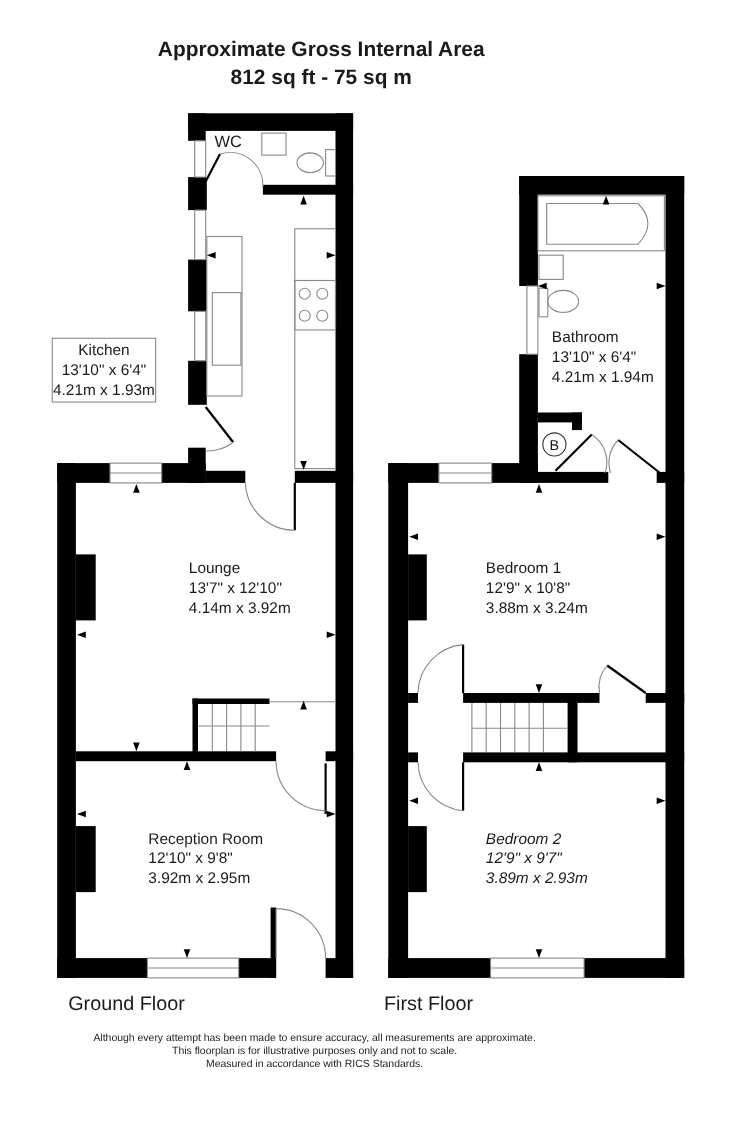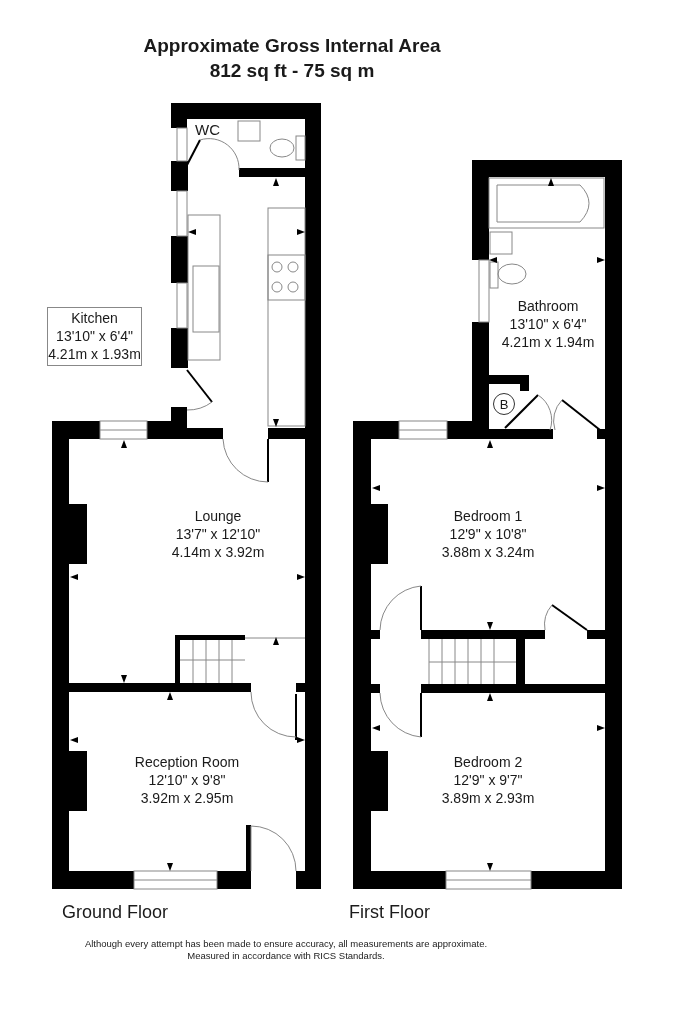--- a/index.html
+++ b/index.html
@@ -1,21 +1,21 @@
 <!DOCTYPE html>
 <html><head>
 <meta charset="utf-8">
 <style>
   html, body { margin: 0; padding: 0; background: #ffffff; }
   body { width: 680px; height: 1024px; position: relative; overflow: hidden; font-family: "Liberation Sans", sans-serif; color: #1a1a1a; }
   .title { position: absolute; left: 0; width: 584px; text-align: center; font-weight: bold; font-size: 19px; line-height: 25px; }
   .title.l1 { top: 33px; }
   .title.l2 { top: 58px; }
   svg.plan { position: absolute; left: 0; top: 0; }
-  .room-label { position: absolute; text-align: center; font-size: 14px; line-height: 18px; color: #1a1a1a; transform: translateX(-50%); white-space: nowrap; }
+  .room-label { position: absolute; font-size: 14px; line-height: 18px; color: #1a1a1a; transform: translateX(-50%); white-space: nowrap; }
   .floor-label { position: absolute; font-size: 18px; color: #1a1a1a; }
   .kitchen-box { position: absolute; left: 47px; top: 307px; width: 95px; height: 59px; border: 1px solid #888; background: #fff; text-align: center; font-size: 14px; line-height: 18px; padding-top: 1px; box-sizing: border-box; }
   .wc-label { position: absolute; left: 195px; top: 121px; font-size: 15px; }
   .boiler { position: absolute; left: 493px; top: 393px; width: 22px; height: 22px; border: 1px solid #333; border-radius: 50%; text-align: center; line-height: 22px; font-size: 13px; box-sizing: border-box; }
   .disclaimer { position: absolute; left: 0; top: 938px; width: 572px; text-align: center; font-size: 9.5px; line-height: 12px; color: #222; }
 </style>
 </head>
 <body>
 
 <div class="title l1">Approximate Gross Internal Area</div>
@@ -220,25 +220,26 @@
 </div>
 
 <div class="boiler">B</div>
 
 <div class="room-label" style="left:488px; top:507px;">
   <div>Bedroom 1</div>
   <div>12'9" x 10'8"</div>
   <div>3.88m x 3.24m</div>
 </div>
 
-<div class="room-label" style="left:488px; top:753px;">
+<div class="room-label" style="left:488px; top:753px;font-style:italic;">
   <div>Bedroom 2</div>
   <div>12'9" x 9'7"</div>
   <div>3.89m x 2.93m</div>
 </div>
 
 <div class="floor-label" style="left:62px; top:902px;">Ground Floor</div>
 <div class="floor-label" style="left:349px; top:902px;">First Floor</div>
 
 <div class="disclaimer">
   <div>Although every attempt has been made to ensure accuracy, all measurements are approximate.</div>
+  <div>This floorplan is for illustrative purposes only and not to scale.</div>
   <div>Measured in accordance with RICS Standards.</div>
 </div>
 
 </body></html>

